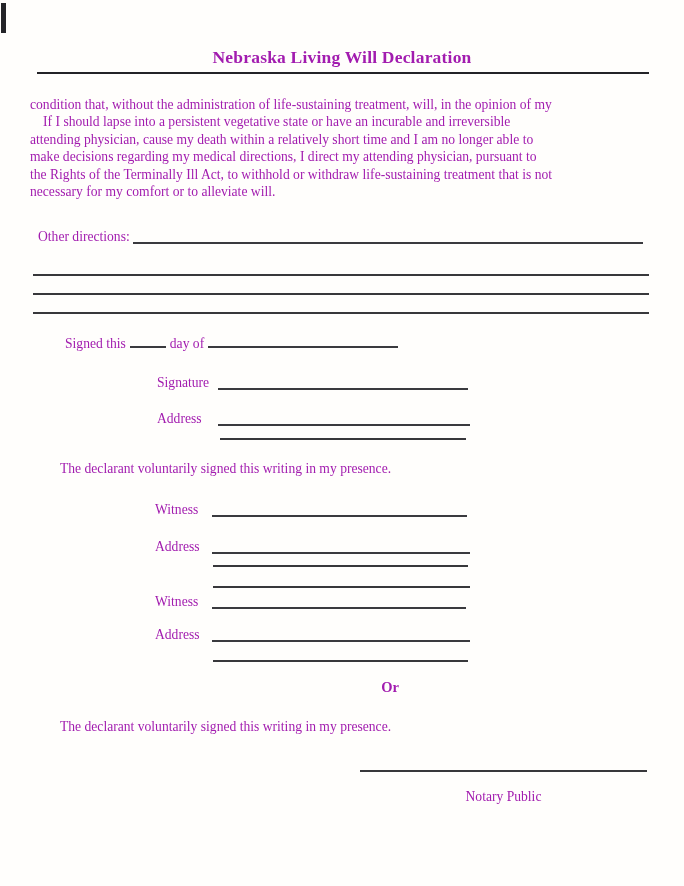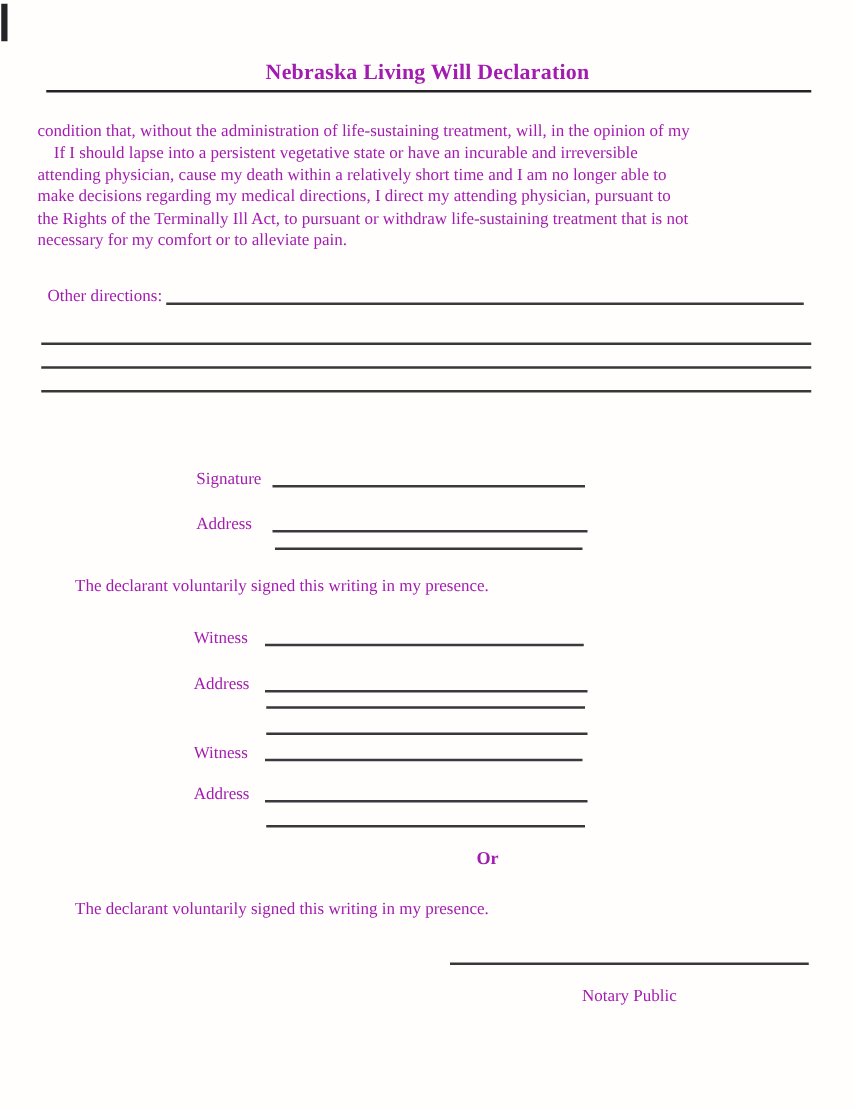--- a/index.html
+++ b/index.html
@@ -40,32 +40,35 @@
   <div class="scan-mark"></div>
 
   <div class="doc-title">Nebraska Living Will Declaration</div>
   <div class="title-rule"></div>
 
   <div class="para">
     <div class="pline">condition that, without the administration of life-sustaining treatment, will, in the opinion of my</div>
     <div class="pline first">If I should lapse into a persistent vegetative state or have an incurable and irreversible</div>
     <div class="pline">attending physician, cause my death within a relatively short time and I am no longer able to</div>
     <div class="pline">make decisions regarding my medical directions, I direct my attending physician, pursuant to</div>
-    <div class="pline">the Rights of the Terminally Ill Act, to pursuant or withdraw life-sustaining treatment that is not</div>
-    <div class="pline">necessary for my comfort or to alleviate pain.</div>
+    <div class="pline">the Rights of the Terminally Ill Act, to withhold or withdraw life-sustaining treatment that is not</div>
+    <div class="pline">necessary for my comfort or to alleviate will.</div>
   </div>
 
   <div class="row" style="top:228px">
     <span class="lbl" style="left:38px">Other directions:</span>
     <span class="fline" style="left:133px;width:510px"></span>
   </div>
   <div class="hline" style="top:274px;left:33px;width:616px"></div>
   <div class="hline" style="top:293px;left:33px;width:616px"></div>
   <div class="hline" style="top:312px;left:33px;width:616px"></div>
 
+  <div class="signed-row">
+    <span>Signed this</span><span class="blank blank1"></span><span>day of</span><span class="blank blank2"></span>
+  </div>
 
   <div class="row" style="top:374px">
     <span class="lbl" style="left:157px">Signature</span>
     <span class="fline" style="left:218px;width:250px"></span>
   </div>
   <div class="row" style="top:410px">
     <span class="lbl" style="left:157px">Address</span>
     <span class="fline" style="left:218px;width:252px"></span>
   </div>
   <div class="hline" style="top:438px;left:220px;width:246px"></div>

